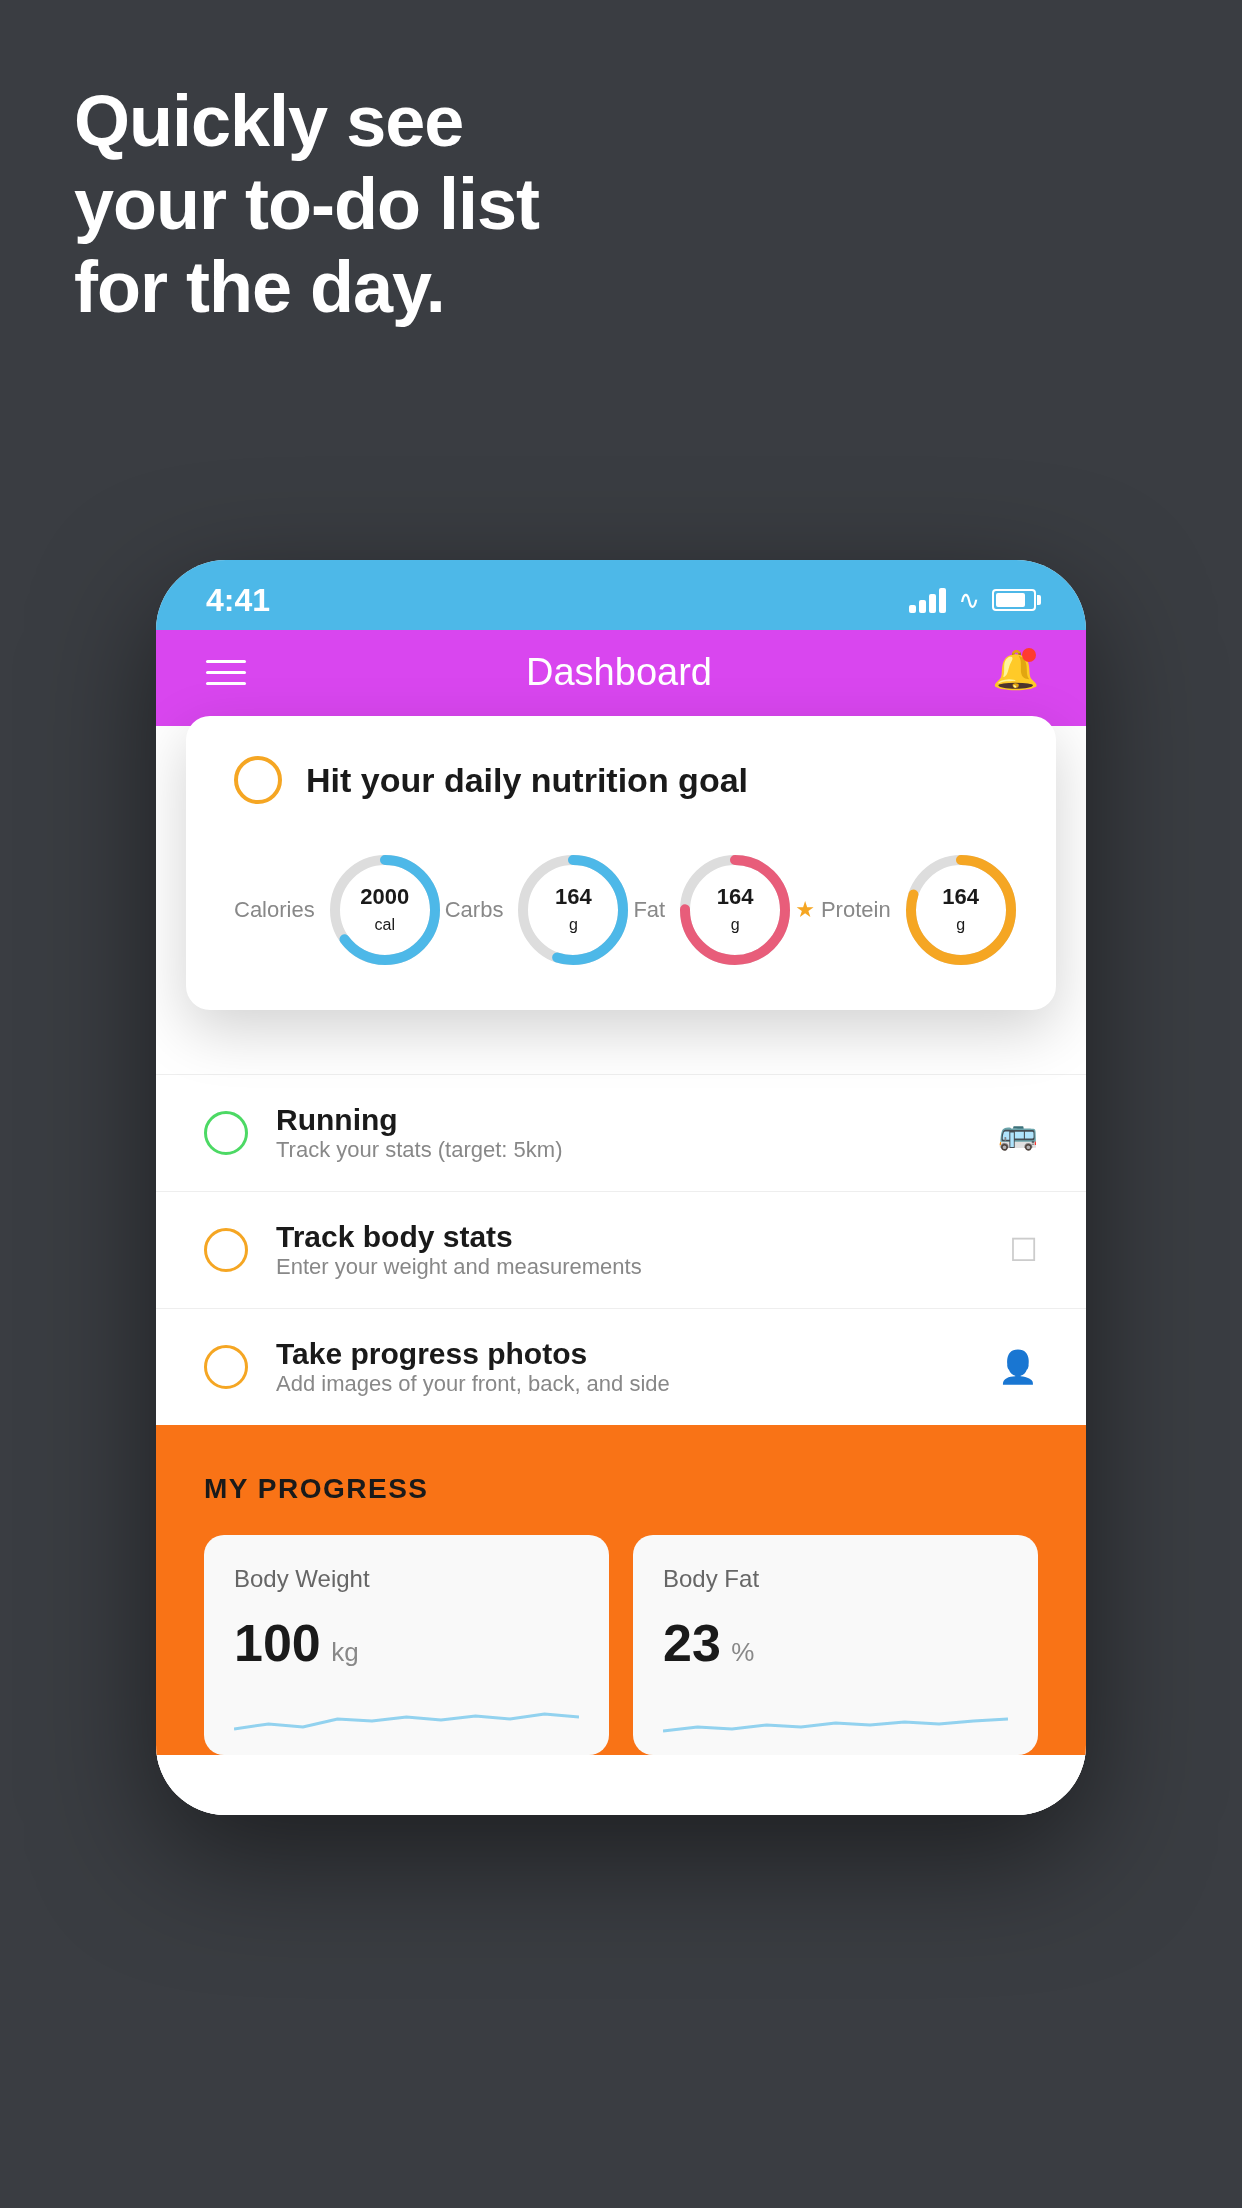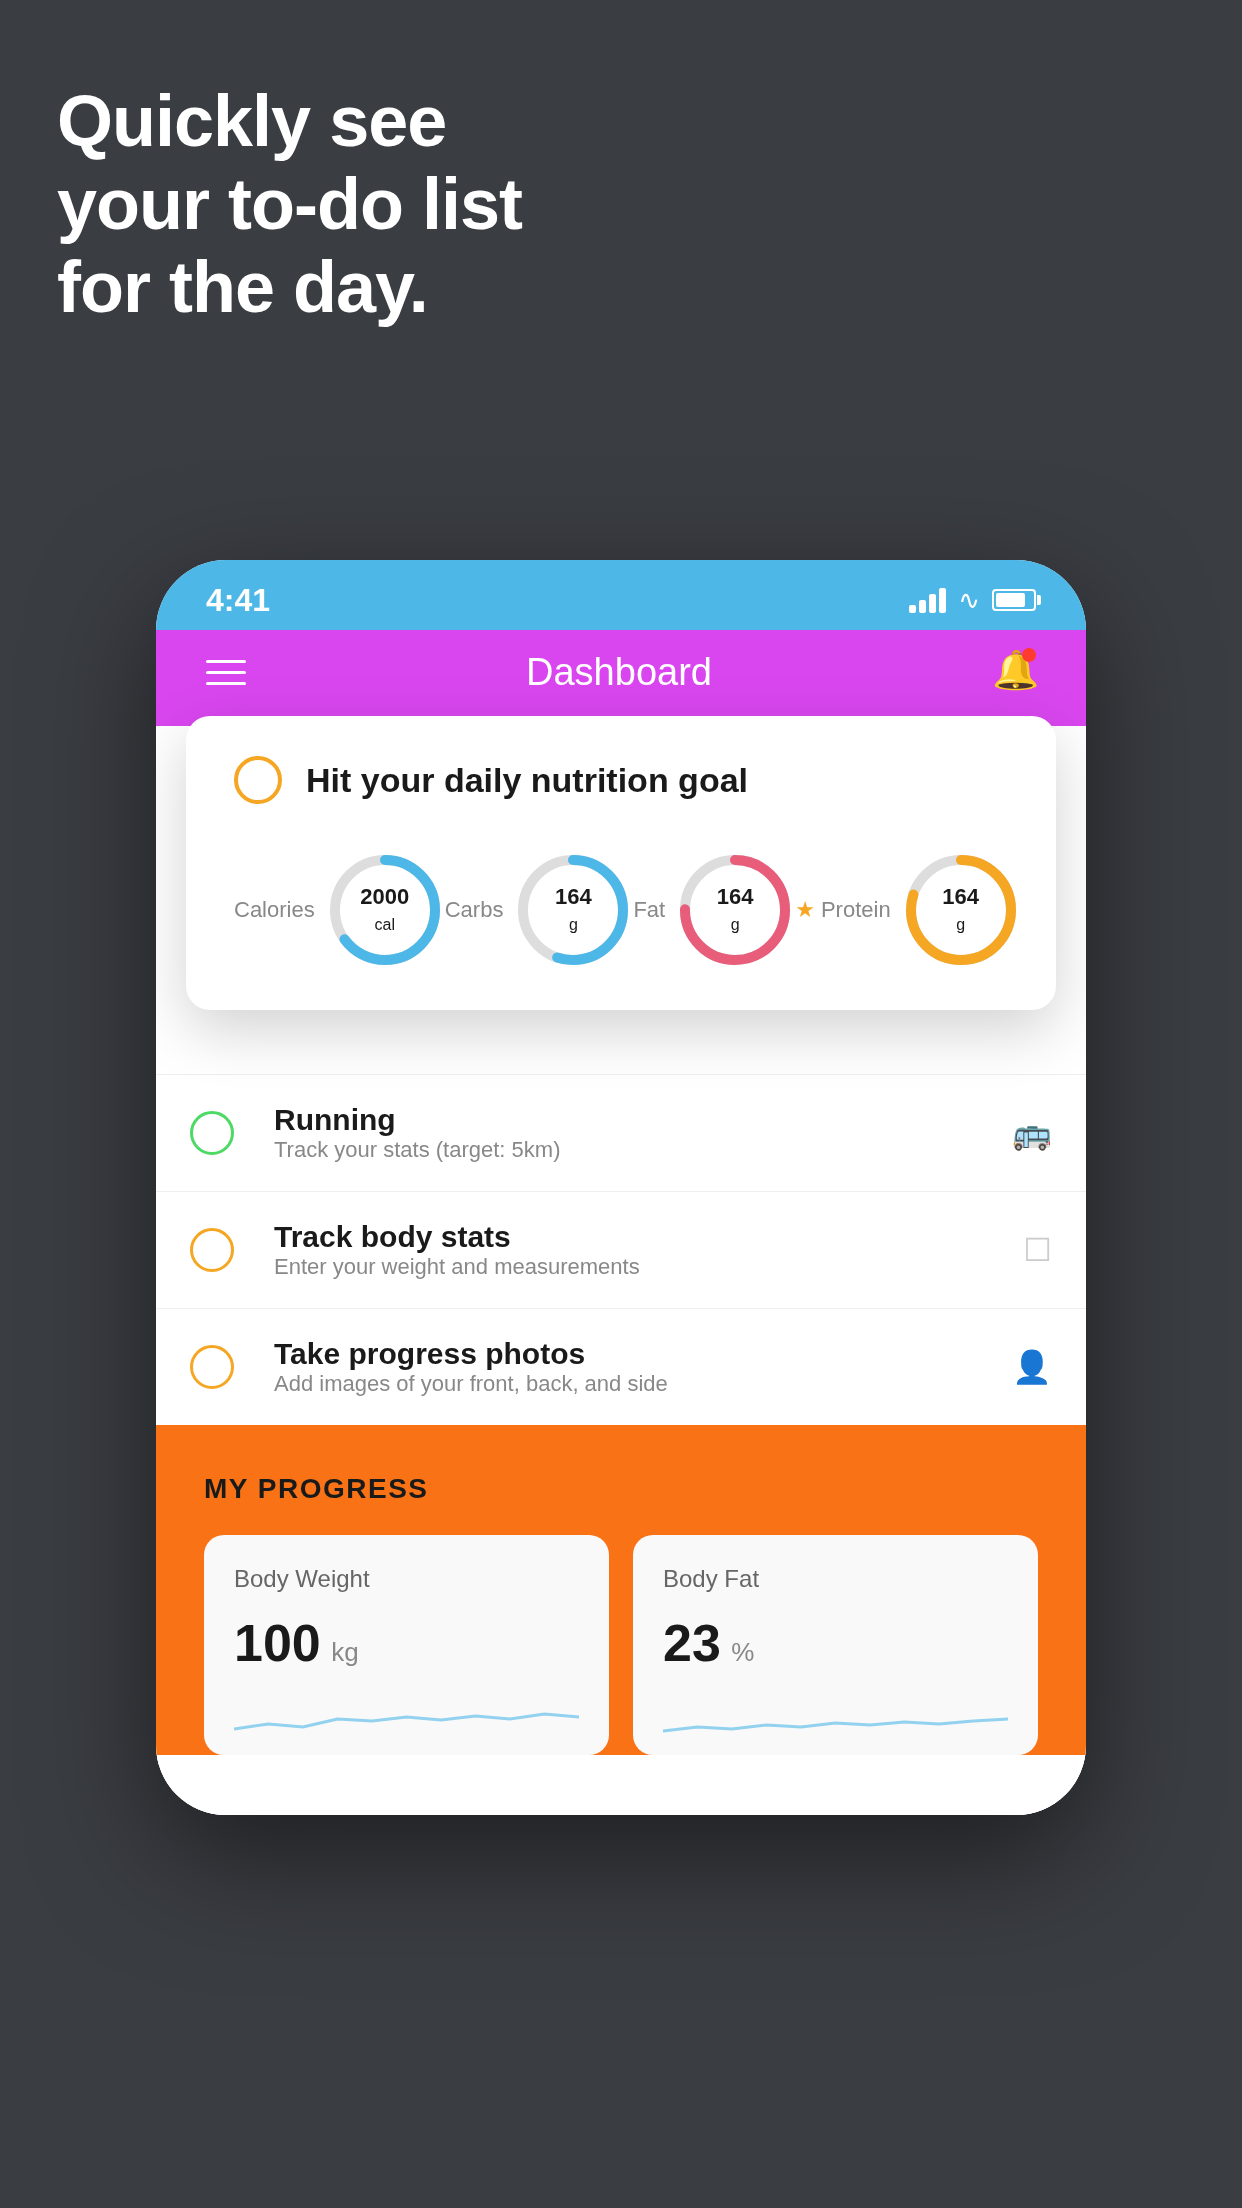--- a/index.html
+++ b/index.html
@@ -10,21 +10,21 @@
       background: #3a3d42;
       font-family: -apple-system, BlinkMacSystemFont, 'Helvetica Neue', sans-serif;
       overflow: hidden;
       position: relative;
     }
 
     
     .hero-text {
       position: absolute;
       top: 80px;
-      left: 57px;
+      left: 74px;
       color: #ffffff;
       font-size: 72px;
       font-weight: 800;
       line-height: 1.15;
       letter-spacing: -1px;
     }
 
     
     .phone {
       position: absolute;
@@ -243,23 +243,23 @@
       font-weight: 400;
     }
 
     
     .todo-list {
       margin-top: 260px;
     }
     .todo-item {
       display: flex;
       align-items: center;
-      padding: 28px 34px;
+      padding: 28px 48px;
       border-top: 1px solid #eee;
-      gap: 40px;
+      gap: 28px;
     }
     .todo-circle {
       width: 44px;
       height: 44px;
       border-radius: 50%;
       border: 3px solid;
       flex-shrink: 0;
     }
     .todo-circle.green { border-color: #4cd964; }
     .todo-circle.yellow { border-color: #f5a623; }

